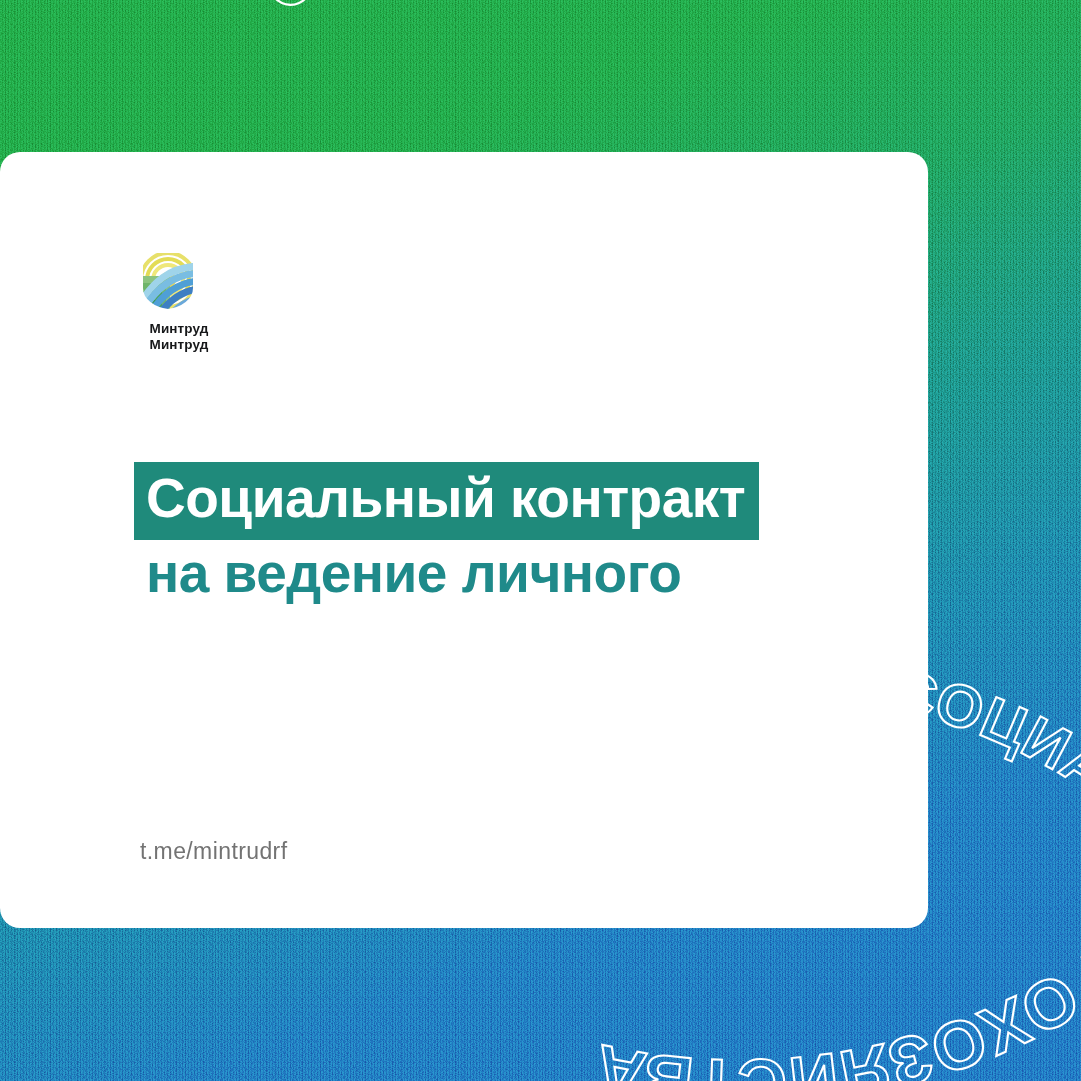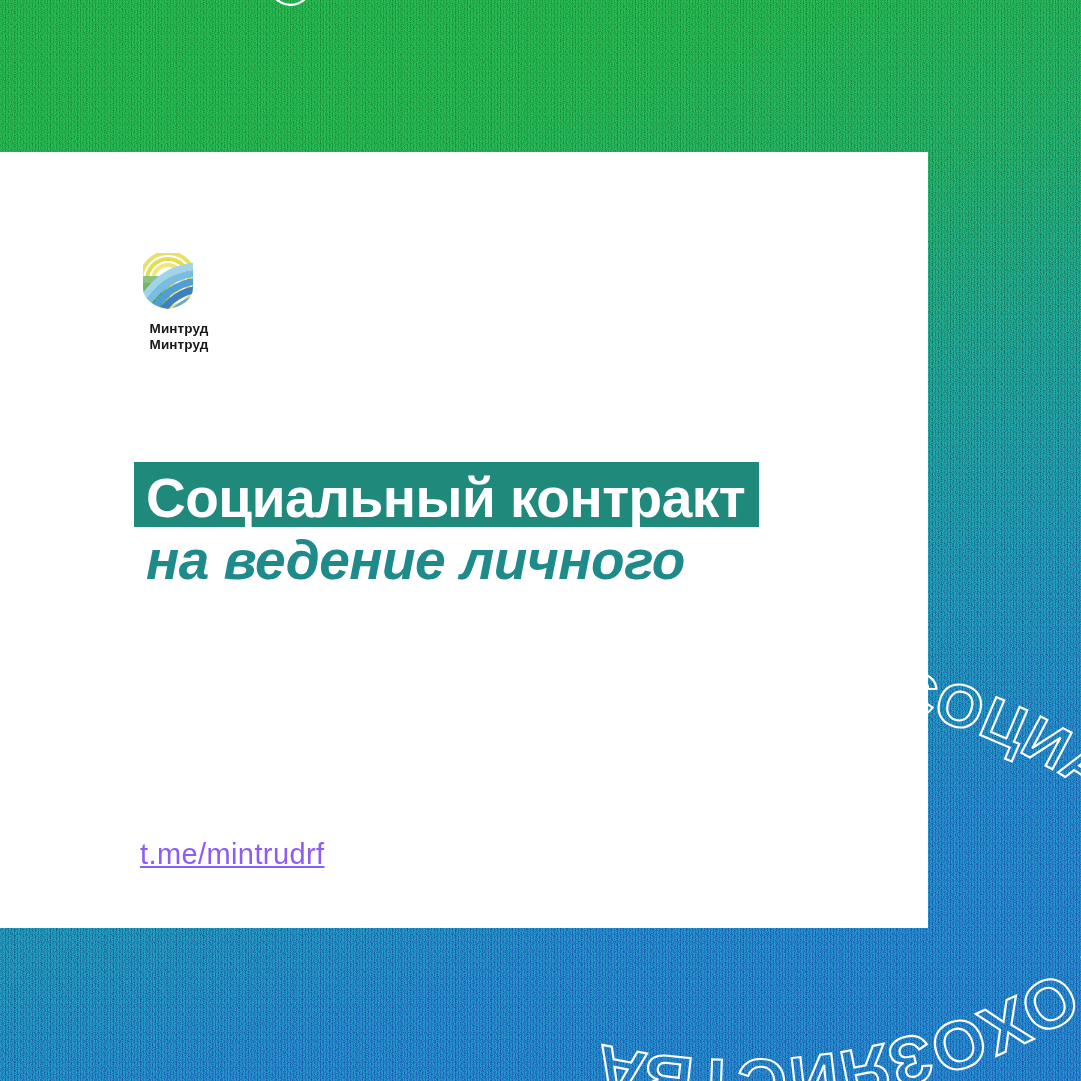--- a/index.html
+++ b/index.html
@@ -50,60 +50,60 @@
     fill:none;
     stroke:#ffffff;
     stroke-width:2.1;
     letter-spacing:1px;
   }
   
   .card{
     position:absolute;
     left:0;top:152px;width:928px;height:776px;
     background:#ffffff;
+    border-radius:20px;
   }
   
   .logo-block{position:absolute;left:140px;top:250px;width:110px;}
   .logo-mark{width:56px;height:62px;display:block;}
   .logo-text{
     margin-top:9px;
     font-size:13.5px;line-height:1.18;
     font-weight:700;color:#17181a;
     letter-spacing:.1px;
     text-align:center;width:78px;
   }
   
   .headline{position:absolute;left:134px;top:462px;width:760px;}
   .hl-band{
     display:inline-block;
     background:#1f8a7b;
-    padding:9px 14px 1px 12px;
+    padding:9px 14px 14px 12px;
     margin-bottom:3px;
   }
   .hl-band span{
     display:block;
     font-size:55px;line-height:1.0;
     font-weight:700;color:#ffffff;
     letter-spacing:-.5px;
     white-space:nowrap;
   }
   .hl-line{
     display:block;
     font-size:55px;line-height:1.12;
     font-weight:700;color:#1f8a8a;
     letter-spacing:-.5px;
     padding-left:12px;
     white-space:nowrap;
-    font-style:italic;
   }
   
   .footer-link{
     position:absolute;left:140px;top:838px;
-    font-size:29px;font-weight:400;
-    color:#8b5cf6;letter-spacing:.4px;text-decoration:underline;
+    font-size:23px;font-weight:400;
+    color:#737373;letter-spacing:.4px;
   }
 </style>
 </head>
 <body>
 
 <div id="poster">
 
   <div class="bg-gradient"></div>
   <div class="bg-noise"></div>
   <div class="bg-noise2"></div>

